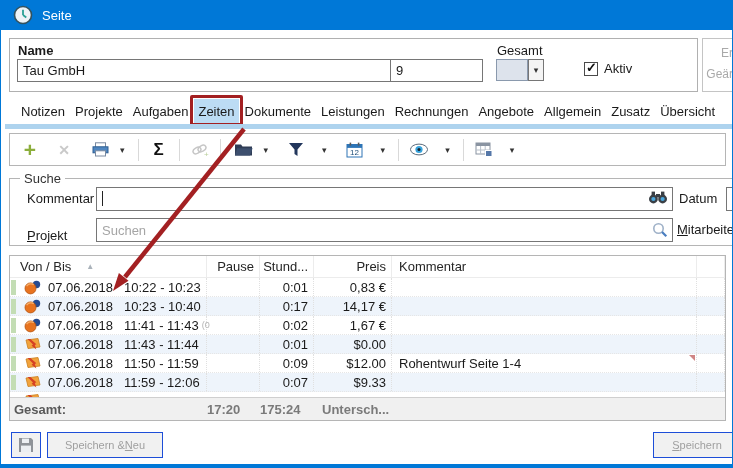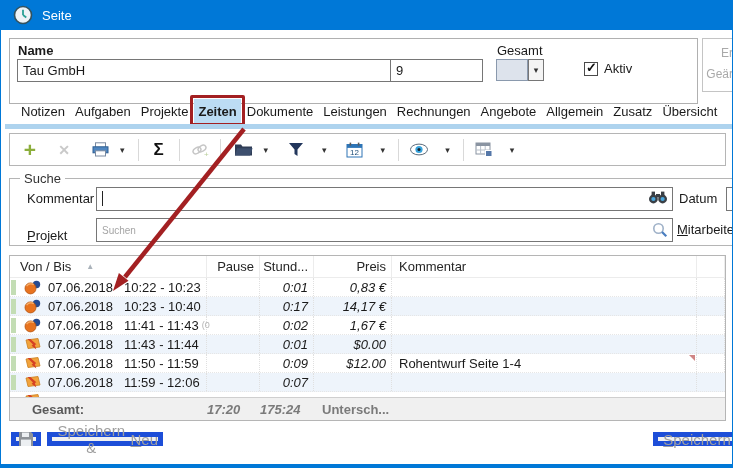--- a/index.html
+++ b/index.html
@@ -9,94 +9,94 @@
   *{box-sizing:border-box; margin:0; padding:0;}
   body{font-family:"Liberation Sans",sans-serif; background:#888; }
   .window{position:relative; width:733px; height:468px; background:#fff;
     border-left:1px solid var(--accent); border-right:1px solid var(--accent);
     border-bottom:4px solid var(--accent); overflow:hidden; font-size:13px; color:#1a1a1a;}
   
   .titlebar{position:absolute; left:-1px; top:0; width:733px; height:30px; background:var(--accent);
     display:flex; align-items:center; padding-left:13px; gap:9px;}
   .titlebar .title{color:#fff; font-size:13px;}
   
-  .form-box{position:absolute; left:8px; top:38px; width:689px; height:66px; border:1px solid #b0b0b0;}
+  .form-box{position:absolute; left:8px; top:38px; width:689px; height:54px; border:1px solid #b0b0b0;}
   .lbl{position:absolute; font-weight:bold; font-size:13px;}
   .lbl-normal{position:absolute; font-size:13px;}
   .tinput{position:absolute; border:1px solid #767676; background:#fff; font-family:"Liberation Sans",sans-serif;
     font-size:13px; padding:2px 5px; color:#1a1a1a; outline:none;}
   .color-swatch{position:absolute; left:486px; top:20px; width:32px; height:22px; background:#dde3ec;
     border:1px solid #8a99ad;}
   .color-dd{position:absolute; left:518px; top:20px; width:16px; height:22px; background:#f4f4f4;
     border:1px solid #767676; font-size:9px; color:#333; text-align:center; line-height:20px;}
   .chk-wrap{position:absolute; left:574px; top:22px; display:flex; align-items:center; gap:6px;}
   .chk{width:14px; height:14px; border:1px solid #4a4a4a; background:#fff; position:relative;}
   .chk span{position:absolute; left:1px; top:-3px; font-size:13px; font-weight:bold; color:#111;}
   .chk-label{font-weight:normal;}
   .meta-box{position:absolute; left:701px; top:38px; width:44px; height:54px; border:1px solid #c4c4c4;
     color:#a9a9a9; font-size:12px;}
   .meta-box div{text-align:right; padding-right:12px; margin-top:7px;}
   
   .tabbar{position:absolute; left:8px; top:98px; height:26px; display:flex; align-items:center; padding-left:8px;}
   .tab{padding:5px 4px; margin-right:2px; font-size:13px; cursor:default; white-space:nowrap;}
-  .tab.selected{background:var(--seltab); font-weight:bold; position:relative;text-align:center;}
+  .tab.selected{background:var(--seltab); font-weight:normal; position:relative;text-align:center;}
   .tab.selected::after{content:''; position:absolute; left:-4px; right:-4px; top:-4px; bottom:-2px;
     border:3px solid var(--ann); border-radius:2px; pointer-events:none;}
   .tab-underline{position:absolute; left:4px; top:124px; width:729px; height:5px; background:#aed3ee;}
   
   .toolbar{position:absolute; left:8px; top:133px; width:717px; height:33px; border:1px solid #b5b5b5;
     display:flex; align-items:center; padding-left:10px; gap:7px; background:#fff;}
   .tbtn{display:flex; align-items:center; justify-content:center; min-width:20px; height:24px;}
   .glyph-add{color:var(--plus); font-size:21px; font-weight:bold; line-height:20px;}
   .glyph-del{color:#c9c9c9; font-size:14px; font-weight:bold;}
   .glyph-sum{color:#111; font-size:17px; font-weight:bold;}
   .dd{font-size:9px; color:#333; padding:0 3px;}
   .tsep{width:1px; height:22px; background:#d9d9d9; margin:0 3px;}
   
   .search-box{position:absolute; left:8px; top:178px; width:740px; height:68px; border:1px solid #b5b5b5;}
   .search-legend{position:absolute; top:-8px; left:10px; background:#fff; padding:0 4px; color:#333; font-size:13px;}
   .s-label{position:absolute; font-size:13px; color:#1a1a1a;}
   .input-wrap{position:absolute; height:24px;}
   .input-wrap input{width:100%; height:100%; border:1px solid #767676; font-family:"Liberation Sans",sans-serif;
-    font-size:10px; padding:2px 26px 2px 5px; outline:none;}
+    font-size:13px; padding:2px 26px 2px 5px; outline:none;}
   .input-wrap input::placeholder{color:#a5a5a5;}
   .input-icon{position:absolute; right:5px; top:4px;}
   .caret{position:absolute; left:6px; top:4px; width:1px; height:15px; background:#222;}
   .ukey{text-decoration:underline;}
   
   .table-box{position:absolute; left:8px; top:255px; width:717px; height:166px; border:1px solid #b5b5b5;
     display:flex; flex-direction:column; background:#fff;}
   .tgrid{display:grid; grid-template-columns:197px 53px 54px 78px 305px 1fr; align-items:center;}
   .t-header{height:22px; color:#262626; border-bottom:1px solid #ececec;}
   .t-header>div{height:100%; display:flex; align-items:center; border-right:1px solid #ececec;}
   .h-vonbis{padding-left:10px; gap:15px;}
   .h-right{justify-content:flex-end; padding-right:5px;}
   .h-kommentar{padding-left:7px;}
   .sort-arrow{font-size:8px; color:#aab2ba;}
   .t-row{height:19px; border-bottom:1px dotted #e6e6e6;}
   .t-row.stripe{background:var(--stripe);}
   .t-row>div{height:100%; display:flex; align-items:center; border-right:1px dotted #e0e0e0;}
-  .c-right{justify-content:flex-end; padding-right:5px;font-style:italic;}
+  .c-right{justify-content:flex-end; padding-right:5px;}
   .c-kommentar{padding-left:7px; position:relative;}
   .c-kommentar.has-marker::after{content:''; position:absolute; right:1px; top:1px;
     border-top:6px solid #d08585; border-left:6px solid transparent;}
   .c-vonbis{padding-left:0;}
   .green-marker{width:5px; height:15px; background:var(--green); margin-left:1px; flex:none;}
   .row-icon{width:20px; margin-left:7px; display:flex; align-items:center; flex:none;}
   .row-date{margin-left:5px; width:70px; flex:none;}
   .row-time{margin-left:6px; white-space:nowrap;}
   .row-ind{color:#b3b3b3; font-size:9px; margin-left:3px;}
   .row-sliver{height:5px; overflow:hidden; position:relative;}
   .row-sliver .sliver-icon{position:absolute; left:13px; top:0;}
   .t-footer{flex:1; background:#f0f0f0; border-top:1px solid #cfcfcf; font-weight:bold; color:#7a7a7a;}
-  .t-footer .f-label{color:#595959; padding-left:22px;}
+  .t-footer .f-label{color:#595959; padding-left:4px;}
   .t-footer .f-preis{padding-left:8px; overflow:hidden; white-space:nowrap;}
   
-  .btn{position:absolute; top:432px; height:14px; background:#f1f1f1; border:5px solid #1d4ed8;
-    color:#9f9f9f; font-size:15px; display:flex; align-items:center; justify-content:center;}
+  .btn{position:absolute; top:432px; height:26px; background:#f1f1f1; border:1px solid #1d4ed8;
+    color:#9f9f9f; font-size:11px; display:flex; align-items:center; justify-content:center;}
   .btn-floppy{left:10px; width:30px;}
   .btn-savenew{left:46px; width:116px;}
   .btn-save{left:652px; width:88px;}
   
   .annotation{position:absolute; left:0; top:0; width:733px; height:468px; pointer-events:none; z-index:40;}
   .ann-stroke{stroke:var(--ann);}
   .ann-fill{fill:var(--ann);}
 </style>
 </head>
 <body>
@@ -127,22 +127,22 @@
       <span class="chk-label">Aktiv</span>
     </div>
   </div>
   <div class="meta-box">
     <div>Er</div>
     <div>Geär</div>
   </div>
 
   <div class="tabbar">
       <div class="tab">Notizen</div>
+      <div class="tab">Projekte</div>
       <div class="tab">Aufgaben</div>
-      <div class="tab">Projekte</div>
       <div class="tab selected">Zeiten</div>
       <div class="tab">Dokumente</div>
       <div class="tab">Leistungen</div>
       <div class="tab">Rechnungen</div>
       <div class="tab">Angebote</div>
       <div class="tab">Allgemein</div>
       <div class="tab">Zusatz</div>
       <div class="tab">Übersicht</div>
     </div>
   <div class="tab-underline"></div>
@@ -381,20 +381,21 @@
     <path d="M3 4 L15 2.5 L17 11 L5 12.5 Z" fill="#f2a33c" stroke="#c97f1f" stroke-width="0.8"></path>
     <path d="M4.5 3 L10 8.6 L8.6 9.8 L13.4 13.6 L11.8 8.9 L13.4 8.3 L7.4 3 Z" fill="#d64123"></path>
   </svg>
             </span>
         <span class="row-date">07.06.2018</span>
         <span class="row-time">11:59 - 12:06</span>
         <span class="row-ind"></span>
       </div>
       <div class="c-right"></div>
       <div class="c-right">0:07</div>
+      <div class="c-right">$9.33</div>
       <div class="c-kommentar"></div>
       <div></div>
     </div>
       </div>
     <div class="row-sliver">
       <span class="sliver-icon"><svg width="20" height="16" viewBox="0 0 20 16">
     <path d="M3 4 L15 2.5 L17 11 L5 12.5 Z" fill="#f2a33c" stroke="#c97f1f" stroke-width="0.8"></path>
     <path d="M4.5 3 L10 8.6 L8.6 9.8 L13.4 13.6 L11.8 8.9 L13.4 8.3 L7.4 3 Z" fill="#d64123"></path>
   </svg></span>
     </div>

